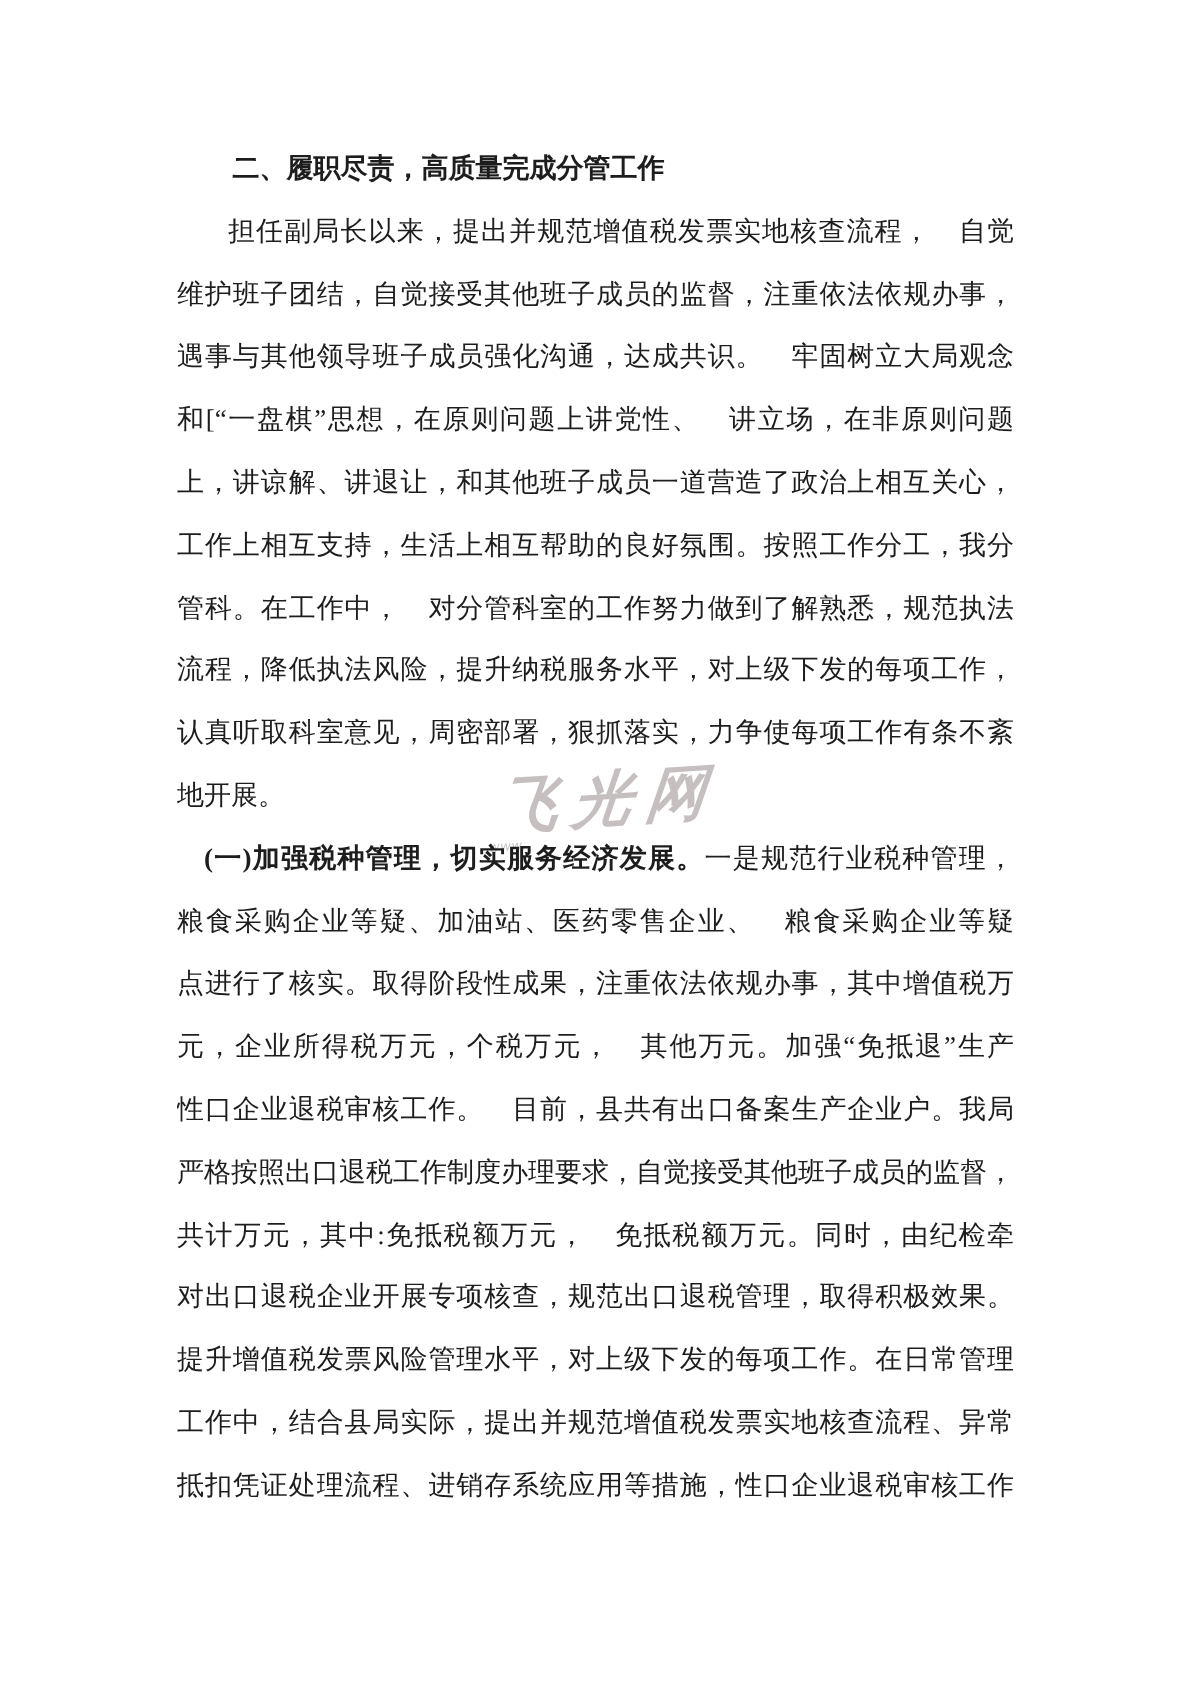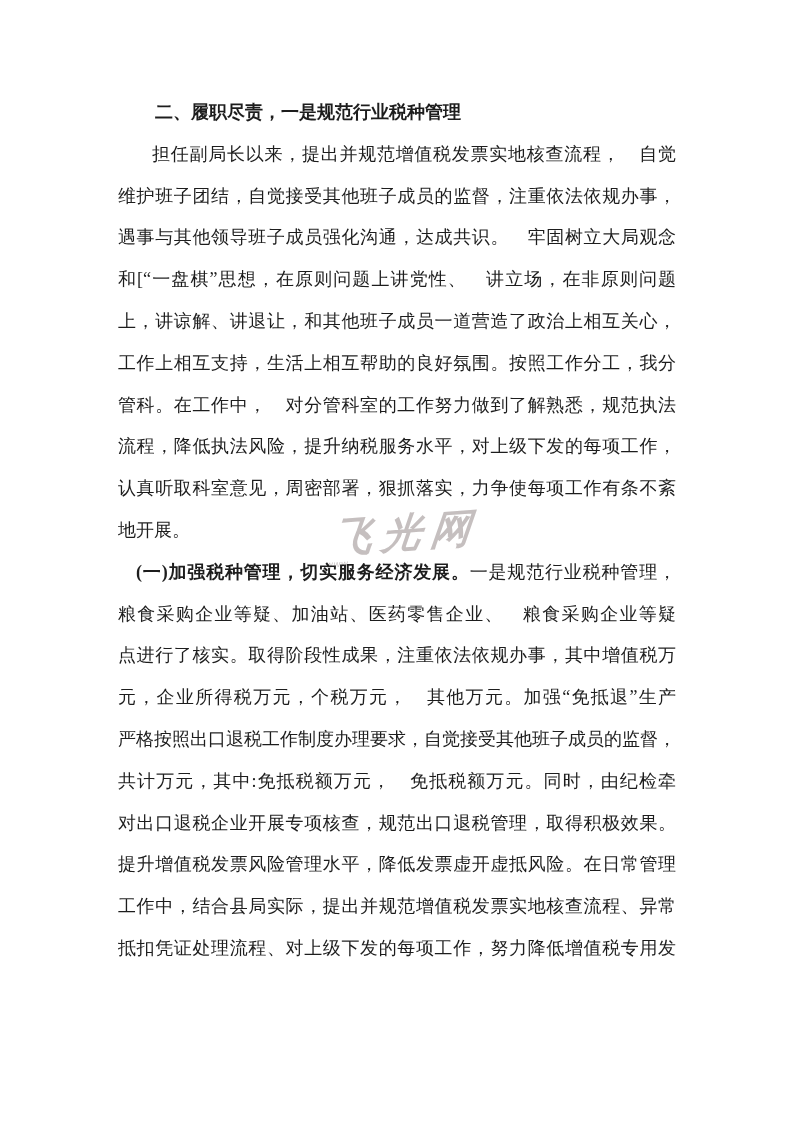--- a/index.html
+++ b/index.html
@@ -76,36 +76,37 @@
 <body>
 
 <div class="page">
 
   <div class="watermark">
     <div class="wm-text">飞光网</div>
     <div class="wm-sub">www.</div>
   </div>
 
   <div class="doc">
-      <div class="line" style="padding-left: 37px;"><span class="seg b">二、履职尽责，一是规范行业税种管理</span></div>
+      <div class="line" style="padding-left: 37px;"><span class="seg b">二、履职尽责，高质量完成分管工作</span></div>
       <div class="line jfy" style="padding-left: 34px;"><span class="seg">担任副局长以来，提出并规范增值税发票实地核查流程，　自觉</span></div>
       <div class="line jfy"><span class="seg">维护班子团结，自觉接受其他班子成员的监督，注重依法依规办事，</span></div>
       <div class="line jfy"><span class="seg">遇事与其他领导班子成员强化沟通，达成共识。　牢固树立大局观念</span></div>
       <div class="line jfy"><span class="seg">和[“一盘棋”思想，在原则问题上讲党性、　讲立场，在非原则问题</span></div>
       <div class="line jfy"><span class="seg">上，讲谅解、讲退让，和其他班子成员一道营造了政治上相互关心，</span></div>
       <div class="line jfy"><span class="seg">工作上相互支持，生活上相互帮助的良好氛围。按照工作分工，我分</span></div>
       <div class="line jfy"><span class="seg">管科。在工作中，　对分管科室的工作努力做到了解熟悉，规范执法</span></div>
       <div class="line jfy"><span class="seg">流程，降低执法风险，提升纳税服务水平，对上级下发的每项工作，</span></div>
       <div class="line jfy"><span class="seg">认真听取科室意见，周密部署，狠抓落实，力争使每项工作有条不紊</span></div>
       <div class="line"><span class="seg">地开展。</span></div>
       <div class="line jfy" style="padding-left: 18px;"><span class="seg b">(一)加强税种管理，切实服务经济发展。</span><span class="seg">一是规范行业税种管理，</span></div>
       <div class="line jfy"><span class="seg">粮食采购企业等疑、加油站、医药零售企业、　粮食采购企业等疑</span></div>
       <div class="line jfy"><span class="seg">点进行了核实。取得阶段性成果，注重依法依规办事，其中增值税万</span></div>
       <div class="line jfy"><span class="seg">元，企业所得税万元，个税万元，　其他万元。加强“免抵退”生产</span></div>
+      <div class="line jfy"><span class="seg">性口企业退税审核工作。　目前，县共有出口备案生产企业户。我局</span></div>
       <div class="line jfy"><span class="seg">严格按照出口退税工作制度办理要求，自觉接受其他班子成员的监督，</span></div>
       <div class="line jfy"><span class="seg">共计万元，其中:免抵税额万元，　免抵税额万元。同时，由纪检牵头，</span></div>
       <div class="line jfy"><span class="seg">对出口退税企业开展专项核查，规范出口退税管理，取得积极效果。</span></div>
-      <div class="line jfy"><span class="seg">提升增值税发票风险管理水平，降低发票虚开虚抵风险。在日常管理</span></div>
+      <div class="line jfy"><span class="seg">提升增值税发票风险管理水平，对上级下发的每项工作。在日常管理</span></div>
       <div class="line jfy"><span class="seg">工作中，结合县局实际，提出并规范增值税发票实地核查流程、异常</span></div>
-      <div class="line jfy"><span class="seg">抵扣凭证处理流程、对上级下发的每项工作，努力降低增值税专用发</span></div>
+      <div class="line jfy"><span class="seg">抵扣凭证处理流程、进销存系统应用等措施，性口企业退税审核工作</span></div>
     </div>
 
 </div>
 
 </body></html>

